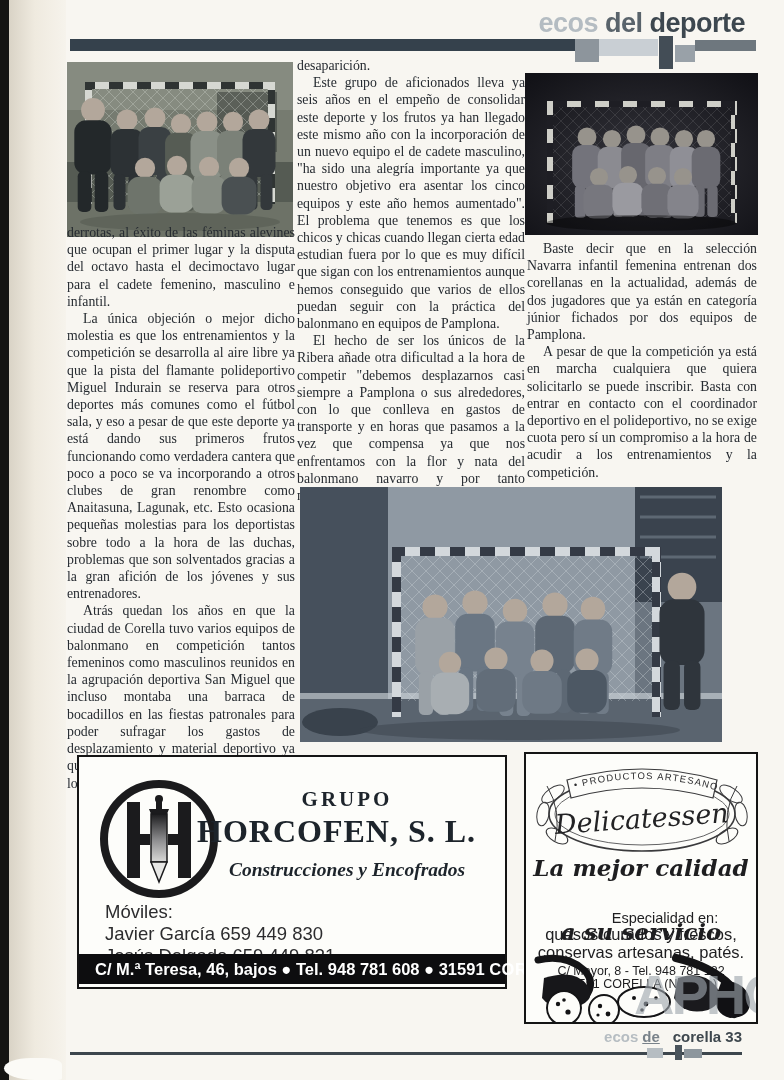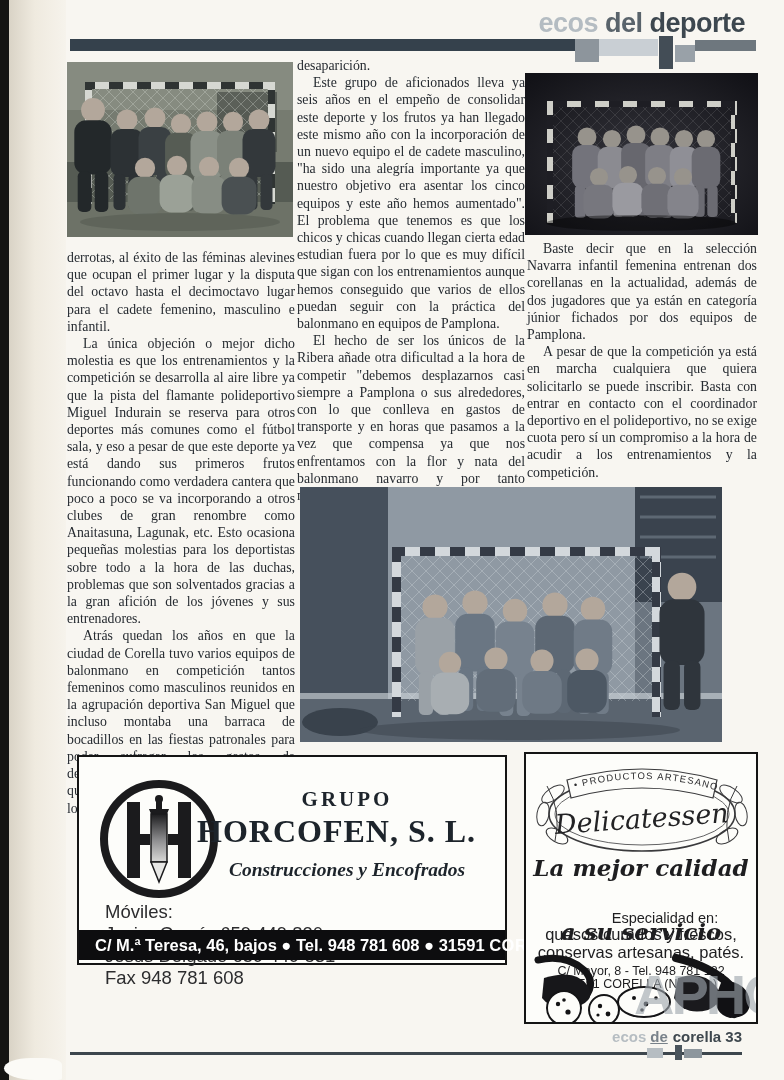--- a/index.html
+++ b/index.html
@@ -51,21 +51,21 @@
   .deli-slogan{font-style:italic;font-weight:700;font-size:23px;
     font-family:"DejaVu Serif",serif;width:100%;}
   .deli-espec{font-family:"Liberation Sans",sans-serif;font-size:14.5px;width:100%;padding-left:24px;}
   .deli-prod{font-family:"Liberation Sans",sans-serif;font-size:16.5px;width:100%;}
   .deli-addr{font-family:"Liberation Sans",sans-serif;font-size:12.5px;width:100%;}
 
   .pagefoot{top:1028px;right:42px;font-family:"Liberation Sans",sans-serif;
     font-weight:700;font-size:15px;white-space:nowrap;}
   .pagefoot .w1{color:#b6bdc2;}
   .pagefoot .w2{color:#79828a;margin-left:4px;text-decoration:underline;}
-  .pagefoot .w3{color:#3e474e;margin-left:5px;}
+  .pagefoot .w3{color:#3e474e;margin-left:13px;}
 </style>
 </head>
 <body>
 
 <div class="page">
 
   <svg width="0" height="0" style="position:absolute" aria-hidden="true">
     <defs>
       <g id="ps">
         <circle cx="0" cy="0" r="7" fill="var(--head,#b3a79b)"></circle>
@@ -158,21 +158,21 @@
       <use href="#ps" transform="translate(159,66) scale(1.3)" style="color:#8f8f96"></use>
       <use href="#ps" transform="translate(181,66) scale(1.3)" style="color:#6b6b72"></use>
       <use href="#pk" transform="translate(74,104) scale(1.3)" style="color:#77777e"></use>
       <use href="#pk" transform="translate(103,102) scale(1.3)" style="color:#9a9aa0"></use>
       <use href="#pk" transform="translate(132,103) scale(1.3)" style="color:#6f6f76"></use>
       <use href="#pk" transform="translate(158,104) scale(1.3)" style="color:#84848b"></use>
     </g>
     <ellipse cx="116" cy="150" rx="95" ry="8" fill="#000000" opacity="0.4"></ellipse>
   </svg>
 
-  <div class="abs col" style="left:67px;top:249px;width:228px;">
+  <div class="abs col" style="left:67px;top:224px;width:228px;">
     <p class="noindent">derrotas, al éxito de las féminas alevines que ocupan el primer lugar y la disputa del octavo hasta el decimoctavo lugar para el cadete femenino, masculino e infantil.</p>
     <p>La única objeción o mejor dicho molestia es que los entrenamientos y la competición se desarrolla al aire libre ya que la pista del flamante polideportivo Miguel Indurain se reserva para otros deportes más comunes como el fútbol sala, y eso a pesar de que este deporte ya está dando sus primeros frutos funcionando como verdadera cantera que poco a poco se va incorporando a otros clubes de gran renombre como Anaitasuna, Lagunak, etc. Esto ocasiona pequeñas molestias para los deportistas sobre todo a la hora de las duchas, problemas que son solventados gracias a la gran afición de los jóvenes y sus entrenadores.</p>
     <p>Atrás quedan los años en que la ciudad de Corella tuvo varios equipos de balonmano en competición tantos femeninos como masculinos reunidos en la agrupación deportiva San Miguel que incluso montaba una barraca de bocadillos en las fiestas patronales para poder sufragar los gastos de desplazamiento y material deportivo ya que las ayudas eran pocas o inexistentes, lo que provocó su</p>
   </div>
 
   <div class="abs col" style="left:297px;top:57px;width:228px;">
     <p class="noindent">desaparición.</p>
     <p>Este grupo de aficionados lleva ya seis años en el empeño de consolidar este deporte y los frutos ya han llegado este mismo año con la incorporación de un nuevo equipo el de cadete masculino, "ha sido una alegría importante ya que nuestro objetivo era asentar los cinco equipos y este año hemos aumentado". El problema que tenemos es que los chicos y chicas cuando llegan cierta edad estudian fuera por lo que es muy difícil que sigan con los entrenamientos aunque hemos conseguido que varios de ellos puedan seguir con la práctica del balonmano en equipos de Pamplona.</p>
     <p>El hecho de ser los únicos de la Ribera añade otra dificultad a la hora de competir "debemos desplazarnos casi siempre a Pamplona o sus alrededores, con lo que conlleva en gastos de transporte y en horas que pasamos a la vez que compensa ya que nos enfrentamos con la flor y nata del balonmano navarro y por tanto nacional".</p>
   </div>
@@ -213,21 +213,21 @@
       <use href="#ps" transform="translate(293,122) scale(1.75)" style="color:#707b87"></use>
       <use href="#ps" transform="translate(382,100) scale(2.05)" style="color:#2f353c"></use>
       <use href="#pk" transform="translate(150,176) scale(1.6)" style="color:#a8aeb2"></use>
       <use href="#pk" transform="translate(196,172) scale(1.65)" style="color:#626d79"></use>
       <use href="#pk" transform="translate(242,174) scale(1.65)" style="color:#6e7985"></use>
       <use href="#pk" transform="translate(287,173) scale(1.65)" style="color:#4d5864"></use>
     </g>
     <ellipse cx="220" cy="243" rx="160" ry="10" fill="#39424c" opacity="0.5"></ellipse>
   </svg>
 
-  <div class="abs ad" style="left:77px;top:755px;width:430px;height:210px;">
+  <div class="abs ad" style="left:77px;top:755px;width:430px;height:234px;">
     <svg class="abs" style="left:18px;top:20px;" width="125" height="125" viewBox="0 0 125 125">
       <defs>
         <linearGradient id="bob" x1="0" y1="0" x2="0" y2="1">
           <stop offset="0%" stop-color="#1c1c1e"></stop>
           <stop offset="55%" stop-color="#8e8e90"></stop>
           <stop offset="100%" stop-color="#d9d9d7"></stop>
         </linearGradient>
       </defs>
       <circle cx="62" cy="62" r="55" fill="none" stroke="#1b1b1d" stroke-width="8"></circle>
       <rect x="30" y="25" width="13" height="76" fill="#1b1b1d"></rect>

